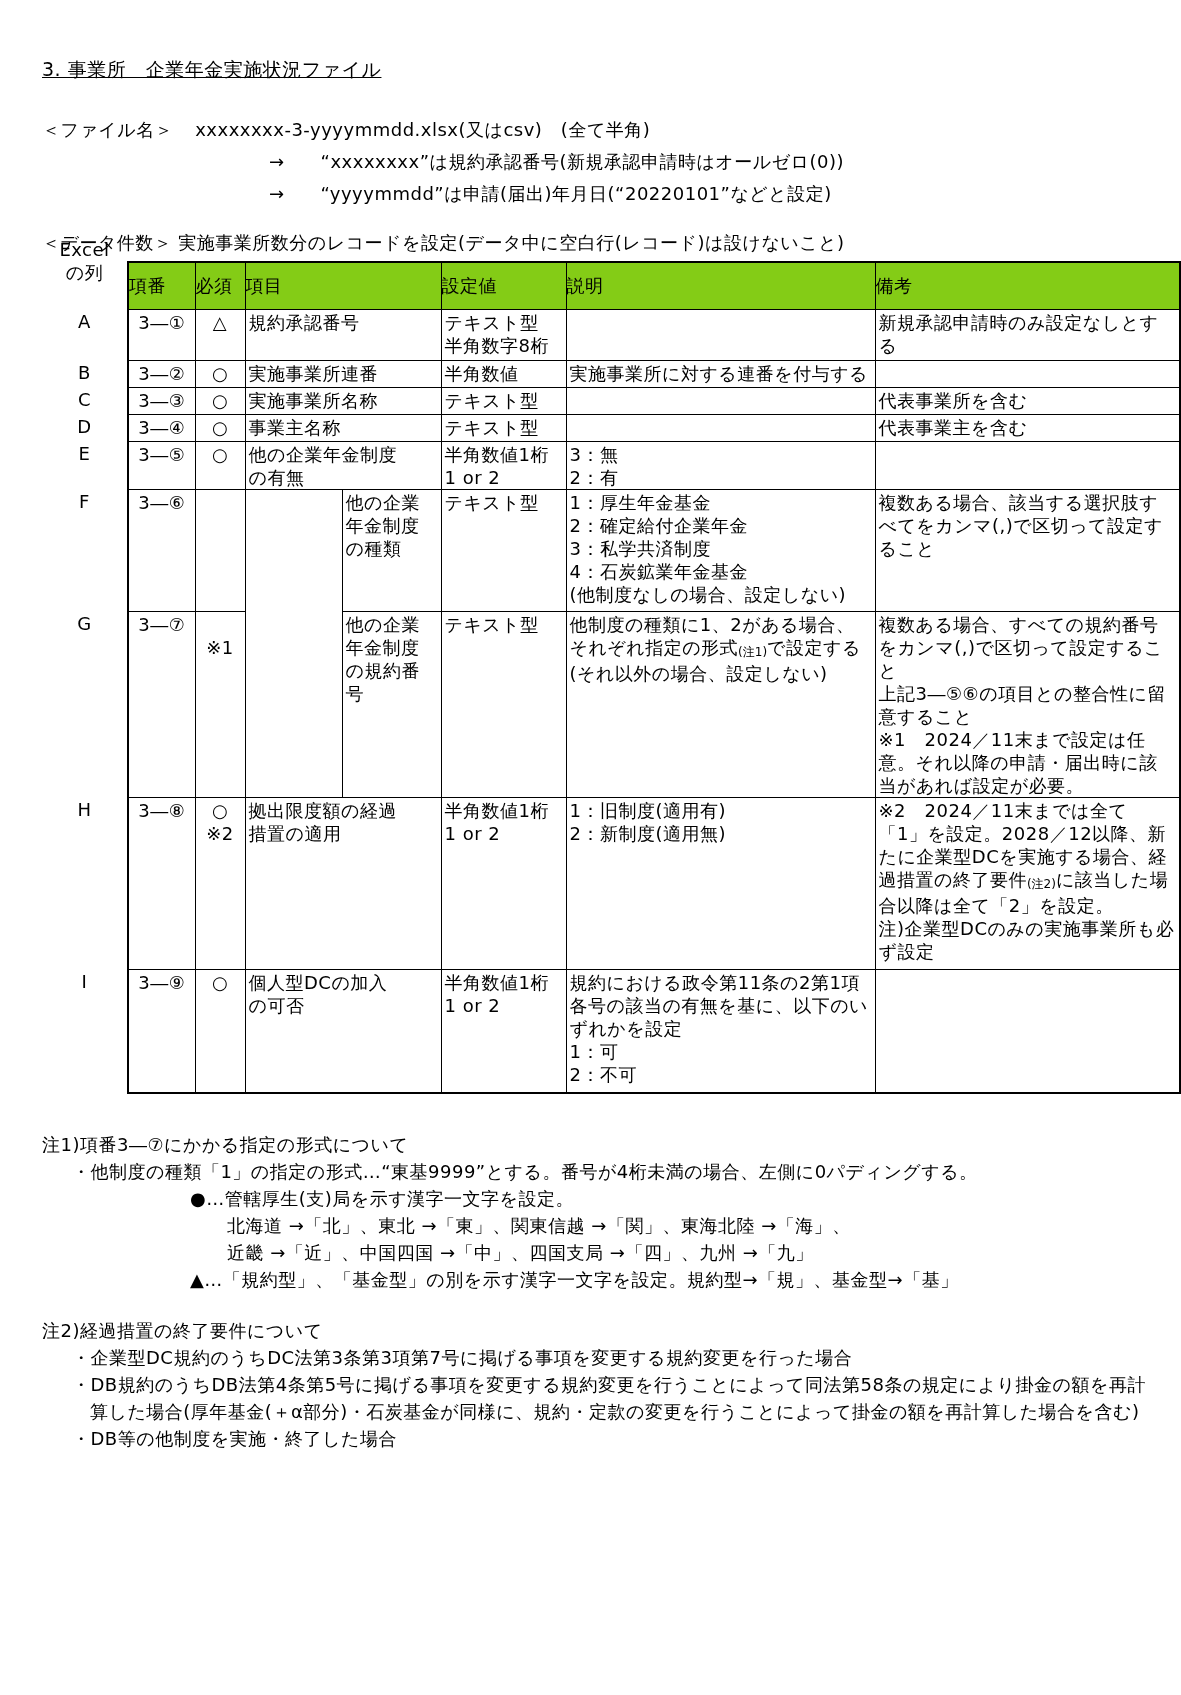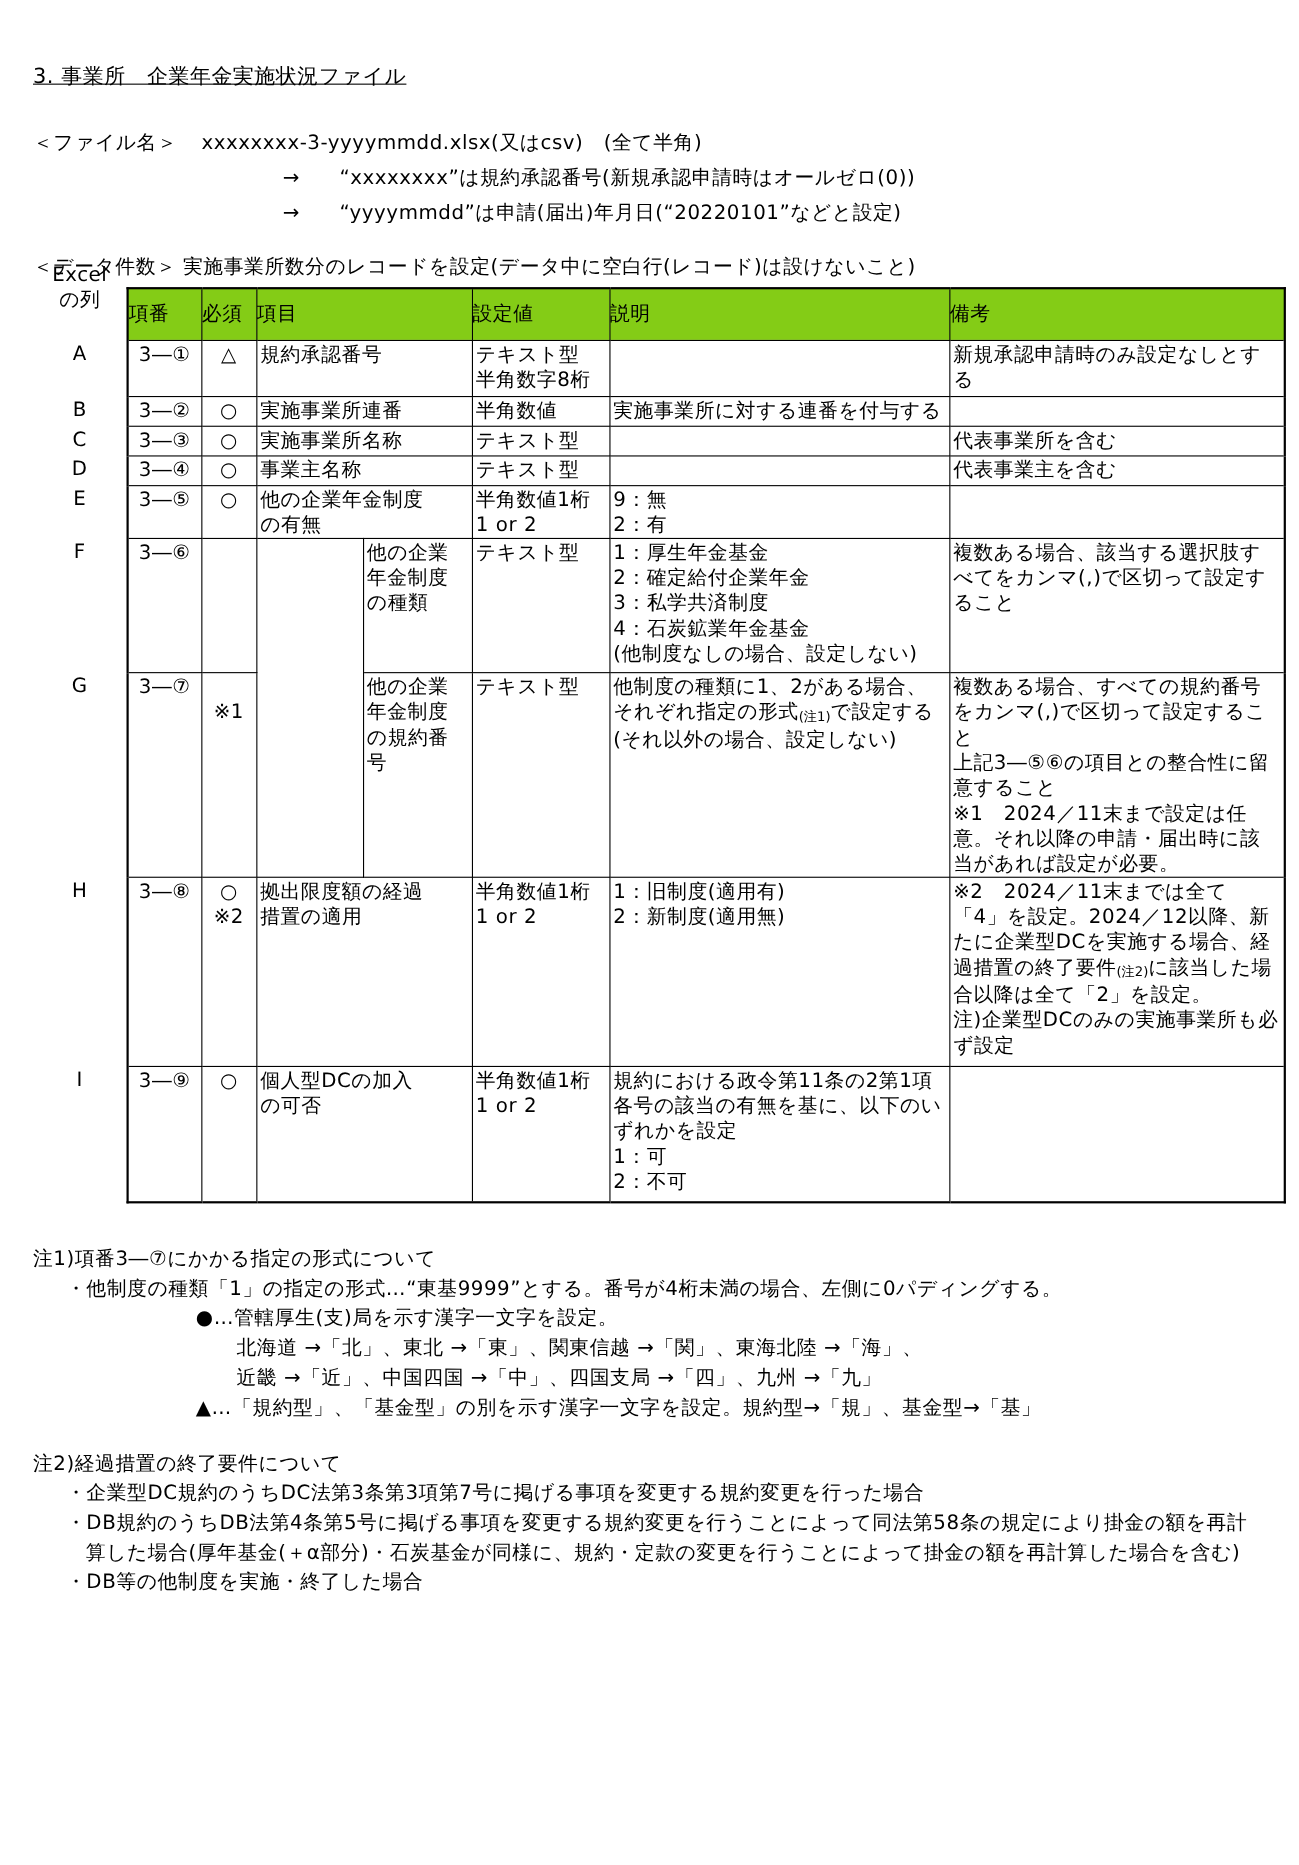--- a/index.html
+++ b/index.html
@@ -4,21 +4,21 @@
 <style>
   html,body{margin:0;padding:0;background:#fff;}
   body{
     width:1181px;height:1695px;
     color:#000;
     font-family:"DejaVu Sans","Liberation Sans",sans-serif;
   }
   .page{
     position:relative;
     width:1181px;height:1695px;
-    padding-left:30px;
+    padding-left:42px;
     box-sizing:border-box;
     font-size:18px;
     letter-spacing:.5px;
     line-height:27px;
   }
   .title{
     display:inline-block;
     margin-top:56px;
     font-size:19px;
     text-decoration:underline;
@@ -178,21 +178,21 @@
     </tr>
 
     <tr class="rE">
       <td class="nb">E</td>
       <td class="cell c-no">3―⑤</td>
       <td class="cell c-req">○</td>
       <td class="cell" colspan="2">他の企業年金制度
 の有無</td>
       <td class="cell">半角数値1桁
 1 or 2</td>
-      <td class="cell">9：無
+      <td class="cell">3：無
 2：有</td>
       <td class="cell"></td>
     </tr>
 
     <tr class="rF">
       <td class="nb">F</td>
       <td class="cell c-no">3―⑥</td>
       <td class="cell c-req"></td>
       <td class="cell" rowspan="2"></td>
       <td class="cell">他の企業
@@ -228,21 +228,21 @@
       <td class="nb">H</td>
       <td class="cell c-no">3―⑧</td>
       <td class="cell c-req">○
 ※2</td>
       <td class="cell" colspan="2">拠出限度額の経過
 措置の適用</td>
       <td class="cell">半角数値1桁
 1 or 2</td>
       <td class="cell">1：旧制度(適用有)
 2：新制度(適用無)</td>
-      <td class="cell"><span>※2　2024／11末までは全て「4」を設定。2024／12以降、新たに企業型DCを実施する場合、経過措置の終了要件</span><span class="sm">(注2)</span><span>に該当した場合以降は全て「2」を設定。
+      <td class="cell"><span>※2　2024／11末までは全て「1」を設定。2028／12以降、新たに企業型DCを実施する場合、経過措置の終了要件</span><span class="sm">(注2)</span><span>に該当した場合以降は全て「2」を設定。
 注)企業型DCのみの実施事業所も必ず設定</span></td>
     </tr>
 
     <tr class="rI">
       <td class="nb">I</td>
       <td class="cell c-no">3―⑨</td>
       <td class="cell c-req">○</td>
       <td class="cell" colspan="2">個人型DCの加入
 の可否</td>
       <td class="cell">半角数値1桁

